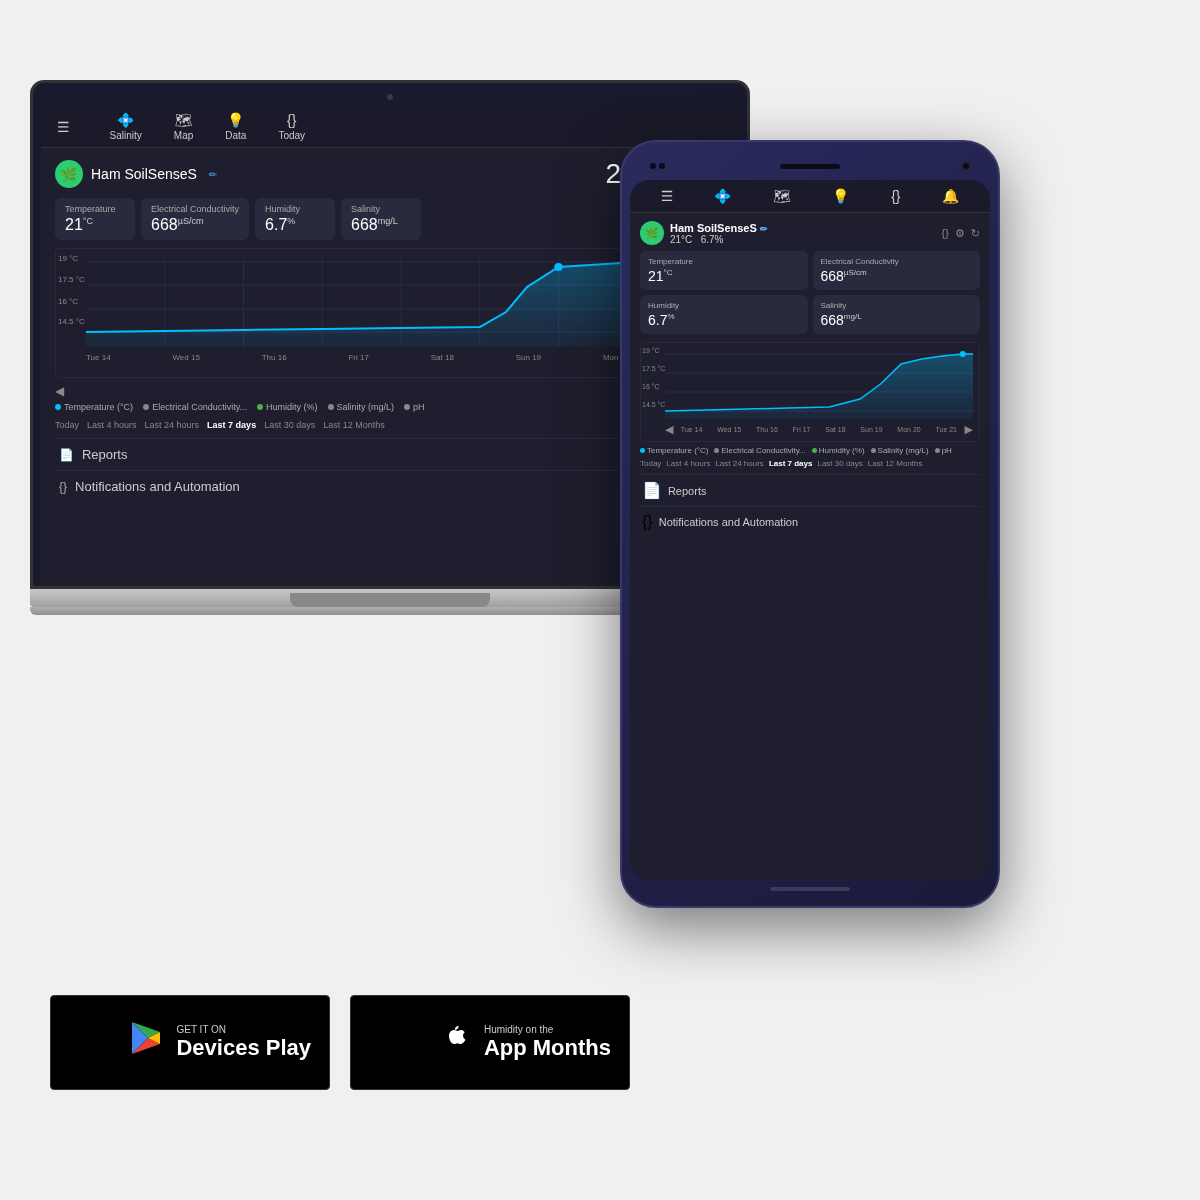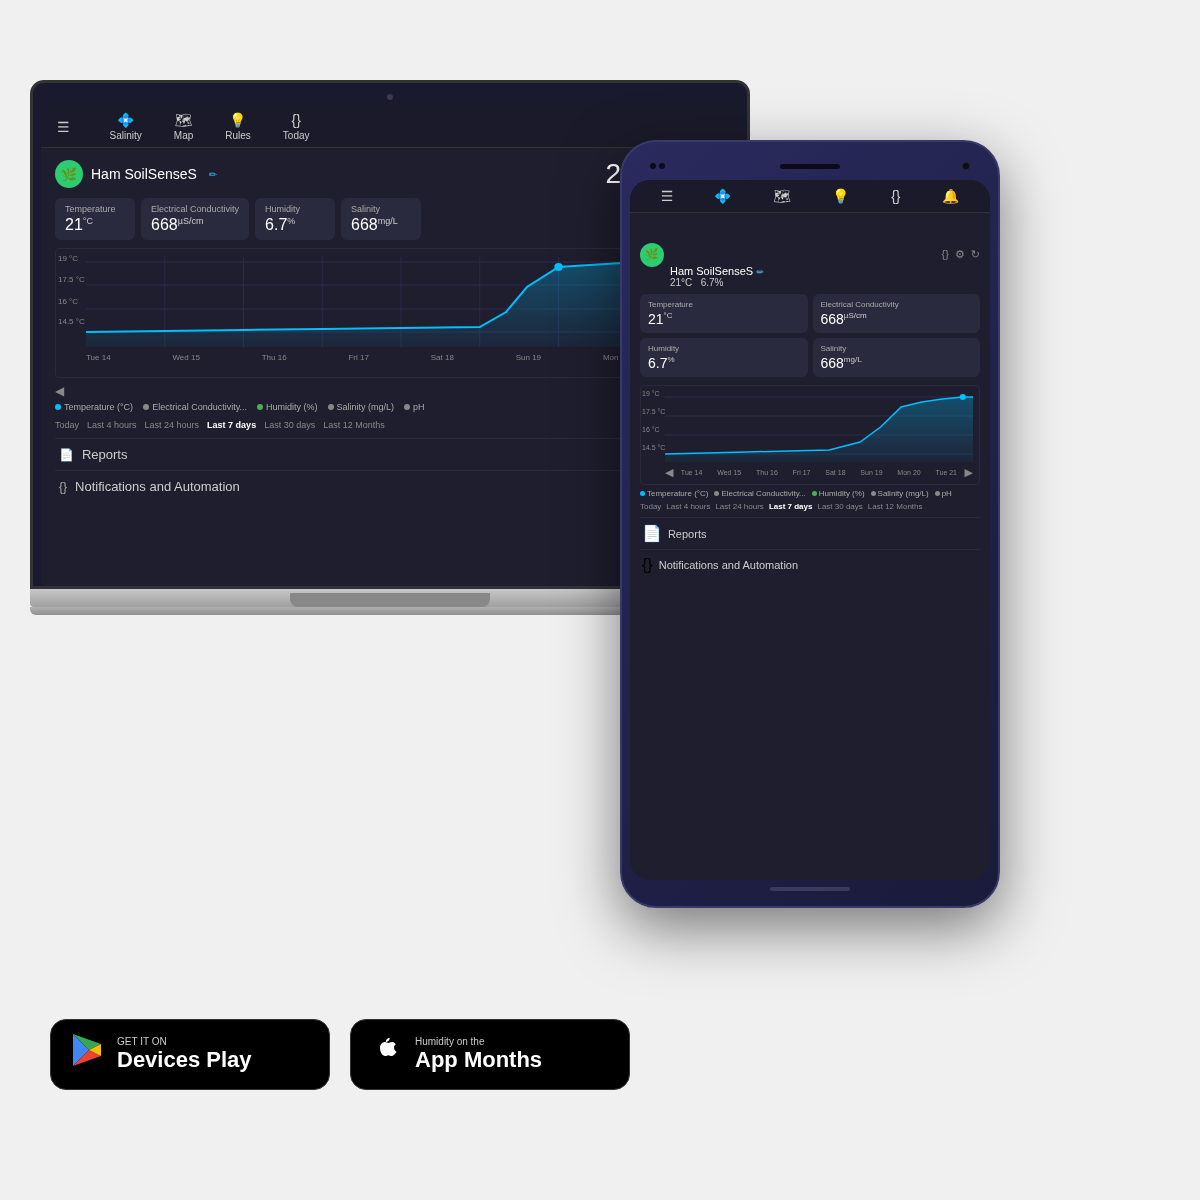--- a/index.html
+++ b/index.html
@@ -316,21 +316,21 @@
     }
     .phone-device-icon {
       background: #2ecc71;
       border-radius: 50%;
       width: 24px; height: 24px;
       display: flex; align-items: center; justify-content: center;
       color: #1a1a2a;
       font-size: 11px;
     }
     .phone-device-info { }
-    .phone-device-name { color: #fff; font-size: 11px; font-weight: 400; margin-top: 44px; }
+    .phone-device-name { color: #fff; font-size: 11px; font-weight: 700; }
     .phone-device-readings { color: #ccc; font-size: 10px; }
     .phone-actions { display: flex; gap: 6px; color: #888; font-size: 11px; }
 
     .phone-sensor-cards {
       display: grid;
       grid-template-columns: 1fr 1fr;
       gap: 5px;
       margin-bottom: 8px;
     }
     .phone-sensor-card {
@@ -413,28 +413,29 @@
     .store-buttons {
       position: absolute;
       bottom: 110px;
       left: 50px;
       display: flex;
       gap: 20px;
     }
     .store-btn {
       background: #000;
       color: #fff;
-      border-radius: 16px;
-      padding: 12px 18px;
+      border-radius: 4px;
+      padding: 24px 18px;
       display: flex;
       align-items: center;
       gap: 12px;
       width: 280px;
       cursor: pointer;
       border: 1px solid #333;
+      justify-content: flex-end;
     }
     .store-btn-text-small { font-size: 10px; color: #ccc; }
     .store-btn-text-large { font-size: 22px; font-weight: 600; }
 
     
     .play-icon { font-size: 36px; }
 
     
     .apple-icon { font-size: 34px; }
   </style>
@@ -453,21 +454,21 @@
         <div class="nav-item">
           <span class="nav-icon">💠</span>
           <span>Salinity</span>
         </div>
         <div class="nav-item">
           <span class="nav-icon">🗺</span>
           <span>Map</span>
         </div>
         <div class="nav-item">
           <span class="nav-icon">💡</span>
-          <span>Rules</span>
+          <span>Data</span>
         </div>
         <div class="nav-item">
           <span class="nav-icon">{}</span>
           <span>Today</span>
         </div>
       </div>
 
       <div class="laptop-content">
 
         <div class="device-header">

